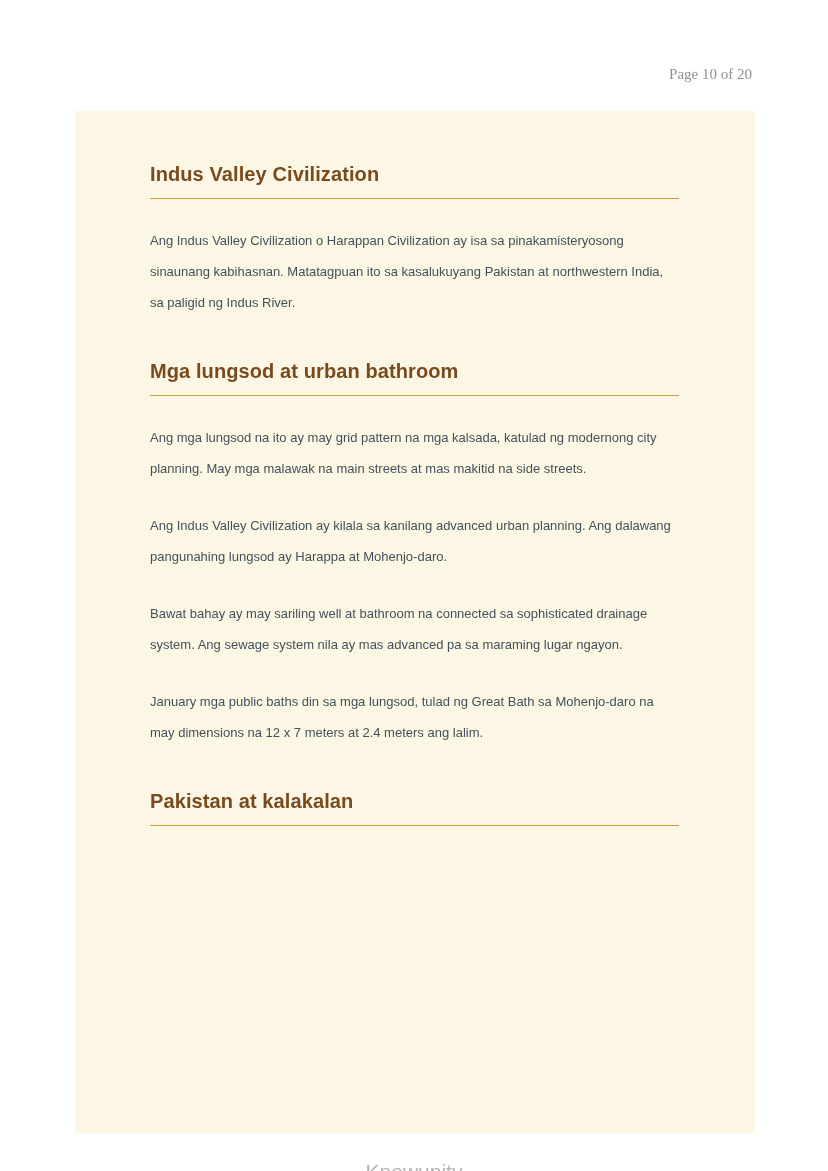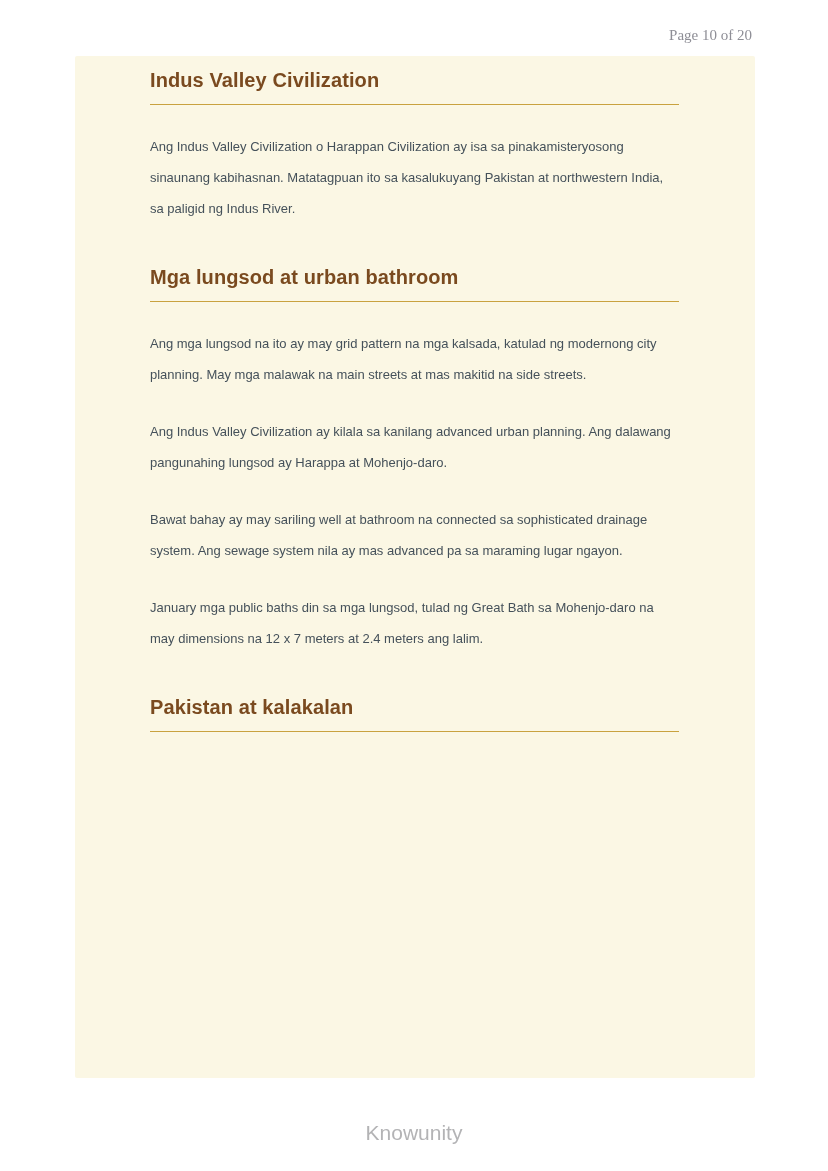--- a/index.html
+++ b/index.html
@@ -4,35 +4,35 @@
 <style>
   :root{
     --page-bg:#ffffff;
     --panel-bg:#fbf7e4;
     --heading:#7a4a1f;
     --rule:#c9a23f;
     --body-text:#45515a;
     --footer:#b3b3b5;
     --page-indicator:#8e8e96;
   }
-  *{box-sizing:border-box;}
+  *{box-sizing:border-box;margin-top:39px;}
   html,body{margin:0;padding:0;}
   body{
     width:828px;height:1171px;position:relative;
     background:var(--page-bg);
     font-family:"Liberation Sans", sans-serif;
     overflow:hidden;
   }
   .page-indicator{
     position:absolute;top:27px;right:76px;
     font-family:"Liberation Serif", serif;
     font-size:15px;color:var(--page-indicator);
   }
   .panel{
-    position:absolute;left:75px;top:56px;
+    position:absolute;left:75px;top:72px;
     width:680px;height:1022px;
     background:var(--panel-bg);
     border-radius:2px;
     padding:11px 76px 0 75px;
     overflow:hidden;
   }
   .doc-heading{
     font-size:20px;font-weight:700;line-height:26px;
     color:var(--heading);
     margin:40px 0 0 0;padding-bottom:11px;

